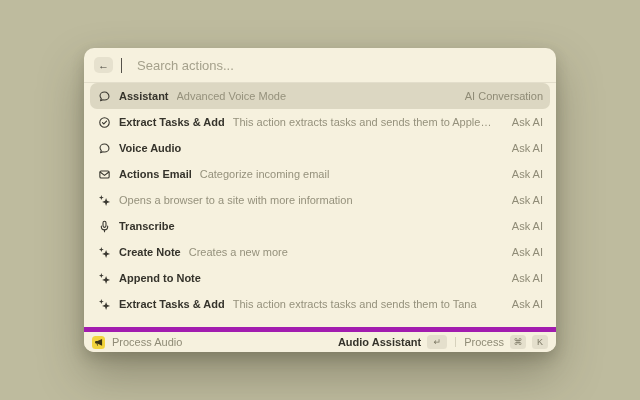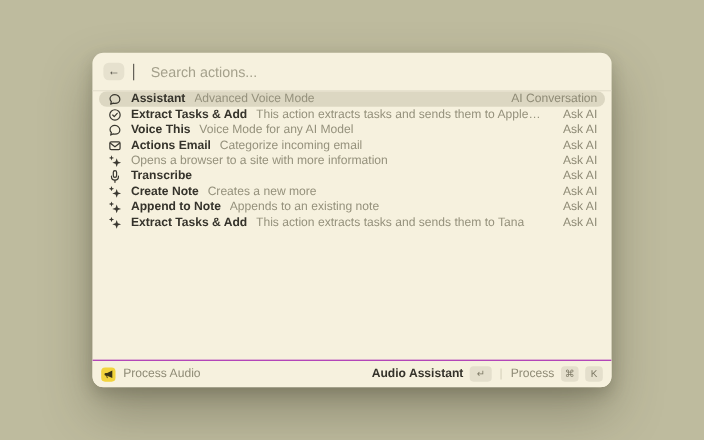--- a/index.html
+++ b/index.html
@@ -39,37 +39,37 @@
     font-family:"Liberation Sans", sans-serif;
   }
   .search-input::placeholder { color:#a5a18c; }
   
   .list { flex:1 1 auto; overflow:hidden; padding:0 6px; }
   .section-label {
     font-size:9.5px; font-weight:700; color:#8d8973;
     padding:7px 6px 4px 6px; letter-spacing:.1px;
   }
   .row {
-    height:14px; display:flex; align-items:center;
+    height:26px; display:flex; align-items:center;
     gap:8px; padding:0 7px; border-radius:7px; cursor:pointer;
   }
   .row.selected { background:#dcd7c2; }
   .row .icon {
     width:14px; height:14px; flex:0 0 14px;
     display:flex; align-items:center; justify-content:center;
     color:#3a3830;
   }
   .row .icon svg { width:13px; height:13px; display:block; }
   .row-title { font-size:11px; font-weight:600; color:#35332b; white-space:nowrap; }
   .row-sub { font-size:11px; color:#95917c; white-space:nowrap; overflow:hidden; text-overflow:ellipsis; }
   .row-accessory { margin-left:auto; font-size:11px; color:#8f8b76; white-space:nowrap; padding-left:10px; }
   
   .footer {
     height:25px; flex:0 0 25px;
-    border-top:1px solid #a21caf;
+    border-top:5px solid #a21caf;
     display:flex; align-items:center;
     padding:0 8px; gap:7px;
     background:#f6f1de;
   }
   .app-icon {
     width:13px; height:13px; border-radius:3.5px;
     background:#f2d43d;
     display:flex; align-items:center; justify-content:center;
   }
   .app-icon svg { width:9px; height:9px; display:block; }
@@ -125,22 +125,21 @@
       <span class="row-sub">This action extracts tasks and sends them to Apple Reminders</span>
       <span class="row-accessory">Ask AI</span>
     </div>
 
     <div class="row">
       <span class="icon">
         <svg viewBox="0 0 14 14" fill="none" stroke="currentColor" stroke-width="1.2" stroke-linejoin="round">
             <path d="M7 2.2c-2.7 0-4.8 1.8-4.8 4.1 0 1.1.5 2 1.3 2.8l-.7 2.5 2.5-1.1c.5.2 1.1.3 1.7.3 2.7 0 4.8-1.8 4.8-4.1S9.7 2.2 7 2.2z"></path>
           </svg>
       </span>
-      <span class="row-title">Voice This</span>
-      <span class="row-sub">Voice Mode for any AI Model</span>
+      <span class="row-title">Voice Audio</span>
       <span class="row-accessory">Ask AI</span>
     </div>
 
     <div class="row">
       <span class="icon">
         <svg viewBox="0 0 14 14" fill="none" stroke="currentColor" stroke-width="1.2" stroke-linecap="round" stroke-linejoin="round">
             <rect x="2" y="3.2" width="10" height="7.6" rx="1.4"></rect>
             <path d="M2.6 4.6L7 8l4.4-3.4"></path>
           </svg>
       </span>
@@ -186,21 +185,20 @@
     </div>
 
     <div class="row">
       <span class="icon">
         <svg viewBox="0 0 14 14" fill="currentColor">
             <path d="M8.7 4.2l1.1 3.2 3.2 1.1-3.2 1.1-1.1 3.2-1.1-3.2-3.2-1.1 3.2-1.1z"></path>
             <path d="M3.6 1.2l.7 1.9 1.9.7-1.9.7-.7 1.9-.7-1.9-1.9-.7 1.9-.7z"></path>
           </svg>
       </span>
       <span class="row-title">Append to Note</span>
-      <span class="row-sub">Appends to an existing note</span>
       <span class="row-accessory">Ask AI</span>
     </div>
 
     <div class="row">
       <span class="icon">
         <svg viewBox="0 0 14 14" fill="currentColor">
             <path d="M8.7 4.2l1.1 3.2 3.2 1.1-3.2 1.1-1.1 3.2-1.1-3.2-3.2-1.1 3.2-1.1z"></path>
             <path d="M3.6 1.2l.7 1.9 1.9.7-1.9.7-.7 1.9-.7-1.9-1.9-.7 1.9-.7z"></path>
           </svg>
       </span>

